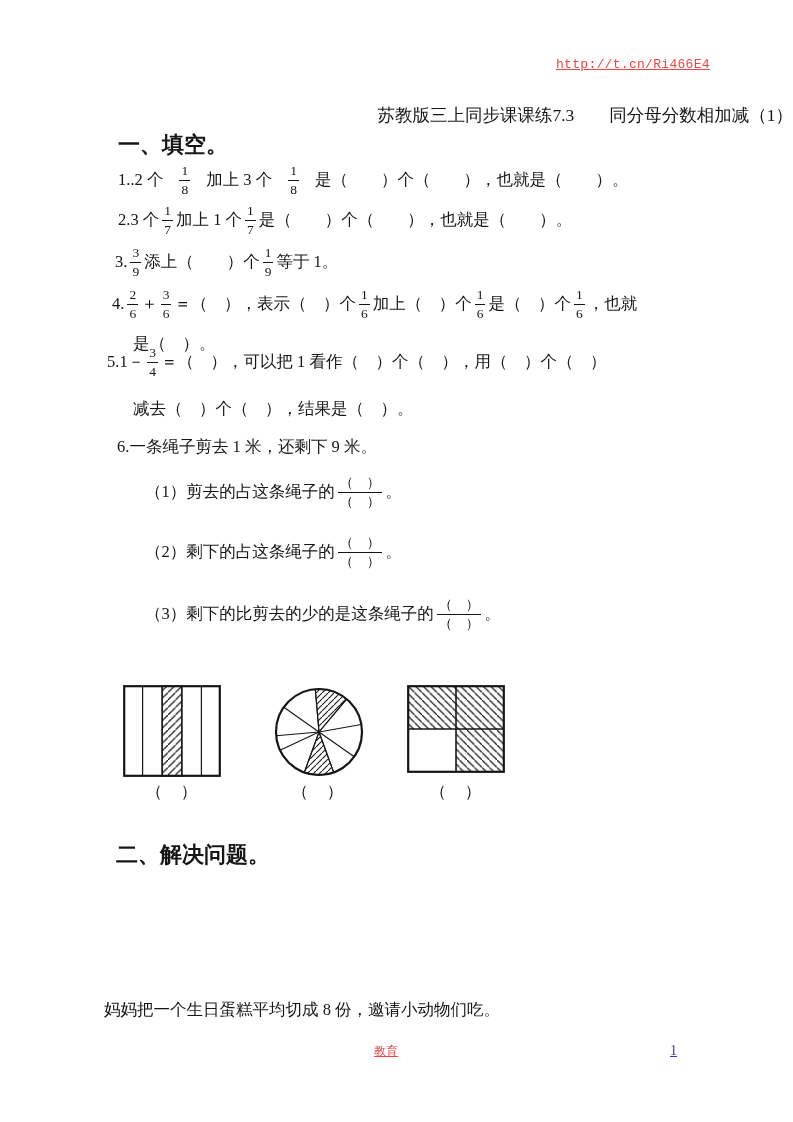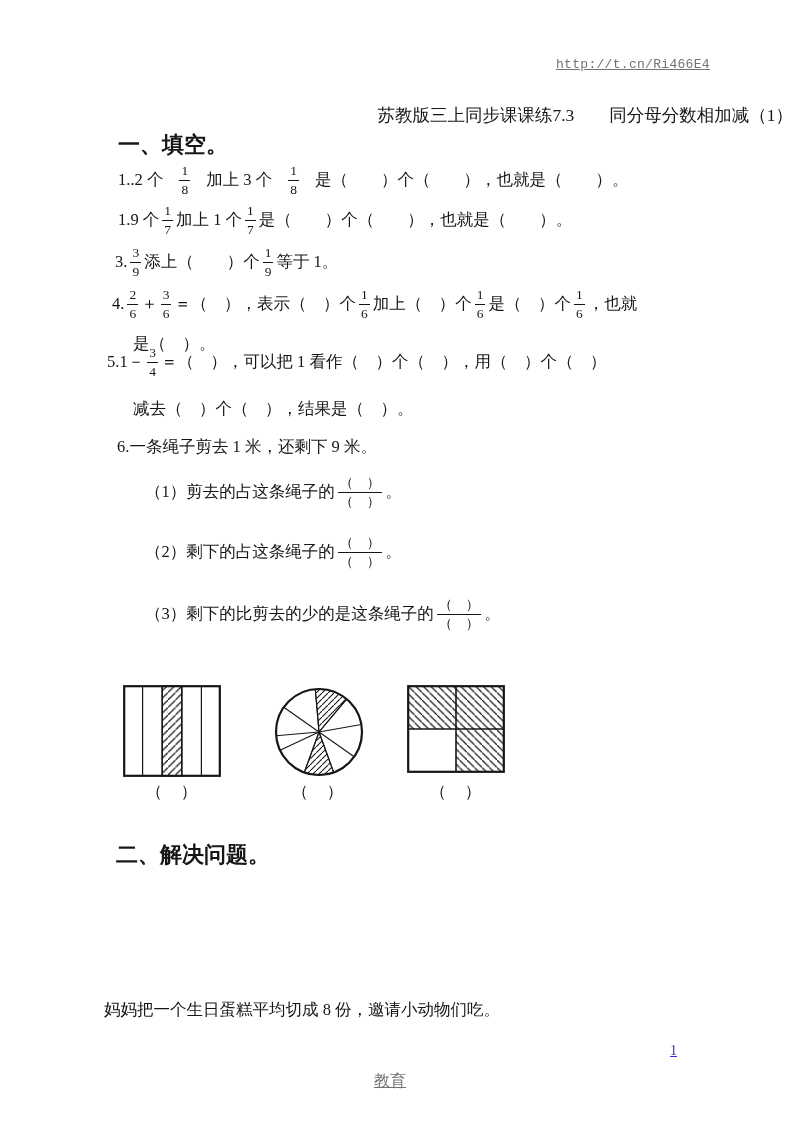--- a/index.html
+++ b/index.html
@@ -2,21 +2,21 @@
 <html><head>
 <meta charset="utf-8">
 <style>
   html,body { margin:0; padding:0; background:#e8e8e8; }
   .page {
     position:relative; width:793px; height:1122px; margin:0 auto;
     background:#ffffff; color:#161616; overflow:hidden;
     font-family:"Liberation Serif","DejaVu Serif",serif;
     font-size:16.5px;
   }
-  a { color:#737373; }
+  a { color:#ef4444; }
   .url-link {
     position:absolute; top:57px; left:556px;
     font-family:"Liberation Mono","DejaVu Sans Mono",monospace;
     font-size:13px; letter-spacing:0.3px;
   }
   .title {
     position:absolute; top:103px; left:0; width:100%;
     text-align:right; font-size:17.5px;
   }
   .heading { position:absolute; font-weight:bold; font-size:22px; }
@@ -55,37 +55,37 @@
   #fig-square { top:685px; left:407px; }
 
   .caption { position:absolute; top:781px; width:64px; text-align:center;
              font-size:16.5px; letter-spacing:1px; }
   #cap1 { left:140px; }
   #cap2 { left:286px; }
   #cap3 { left:424px; }
 
   .problem-text { position:absolute; top:999px; left:104px; }
 
-  .footer-link { position:absolute; top:1071px; left:374px; font-size:16px;text-align:right; }
+  .footer-link { position:absolute; top:1043px; left:374px; font-size:12px;text-align:right; }
   .footer-page { position:absolute; top:1043px; left:670px; font-size:14px;
                  color:#3333cc; text-decoration:underline; }
 </style>
 </head>
 <body>
 
 <div class="page">
 
   <a class="url-link" href="#">http://t.cn/Ri466E4</a>
 
   <div class="title">苏教版三上同步课课练7.3　　同分母分数相加减（1）</div>
 
   <div class="heading" id="h1">一、填空。</div>
 
   <div class="line" id="q1"><span>1..2 个</span><span class="frac"><span class="num">1</span><span class="den">8</span></span><span>加上 3 个</span><span class="frac"><span class="num">1</span><span class="den">8</span></span><span>是（　　）个（　　），也就是（　　）。</span></div>
-  <div class="line" id="q2"><span>1.9 个</span><span class="frac"><span class="num">1</span><span class="den">7</span></span><span>加上 1 个</span><span class="frac"><span class="num">1</span><span class="den">7</span></span><span>是（　　）个（　　），也就是（　　）。</span></div>
+  <div class="line" id="q2"><span>2.3 个</span><span class="frac"><span class="num">1</span><span class="den">7</span></span><span>加上 1 个</span><span class="frac"><span class="num">1</span><span class="den">7</span></span><span>是（　　）个（　　），也就是（　　）。</span></div>
   <div class="line" id="q3"><span>3.</span><span class="frac"><span class="num">3</span><span class="den">9</span></span><span>添上（　　）个</span><span class="frac"><span class="num">1</span><span class="den">9</span></span><span>等于 1。</span></div>
   <div class="line" id="q4a"><span>4.</span><span class="frac"><span class="num">2</span><span class="den">6</span></span><span>＋</span><span class="frac"><span class="num">3</span><span class="den">6</span></span><span>＝（　），表示（　）个</span><span class="frac"><span class="num">1</span><span class="den">6</span></span><span>加上（　）个</span><span class="frac"><span class="num">1</span><span class="den">6</span></span><span>是（　）个</span><span class="frac"><span class="num">1</span><span class="den">6</span></span><span>，也就</span></div>
   <div class="line plain" id="q4b"><span>是（　）。</span></div>
   <div class="line" id="q5a"><span>5.1－</span><span class="frac"><span class="num">3</span><span class="den">4</span></span><span>＝（　），可以把 1 看作（　）个（　），用（　）个（　）</span></div>
   <div class="line plain" id="q5b"><span>减去（　）个（　），结果是（　）。</span></div>
   <div class="line plain" id="q6"><span>6.一条绳子剪去 1 米，还剩下 9 米。</span></div>
   <div class="line tall" id="q6s1"><span>（1）剪去的占这条绳子的</span><span class="frac"><span class="num">（　）</span><span class="den">（　）</span></span><span>。</span></div>
   <div class="line tall" id="q6s2"><span>（2）剩下的占这条绳子的</span><span class="frac"><span class="num">（　）</span><span class="den">（　）</span></span><span>。</span></div>
   <div class="line tall" id="q6s3"><span>（3）剩下的比剪去的少的是这条绳子的</span><span class="frac"><span class="num">（　）</span><span class="den">（　）</span></span><span>。</span></div>
 

